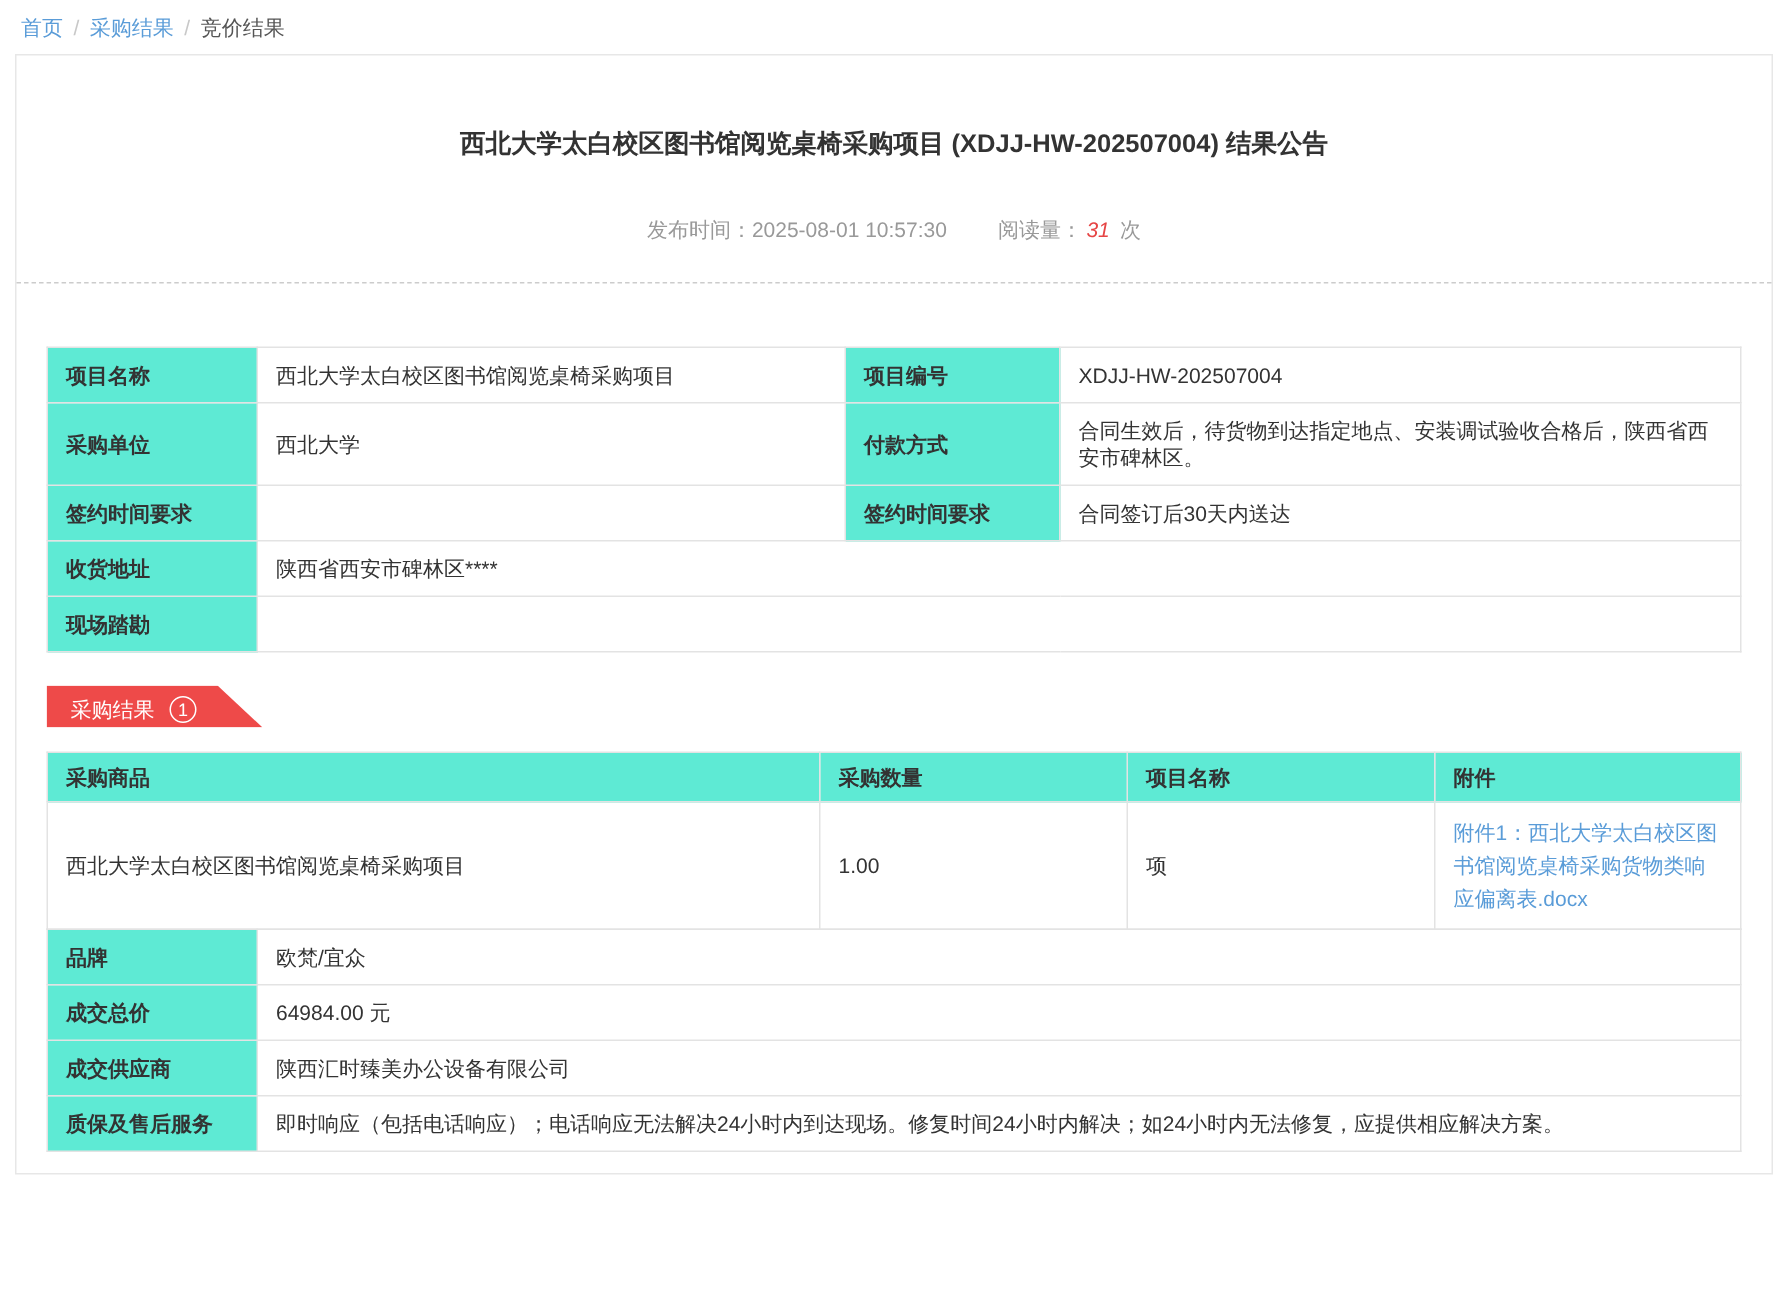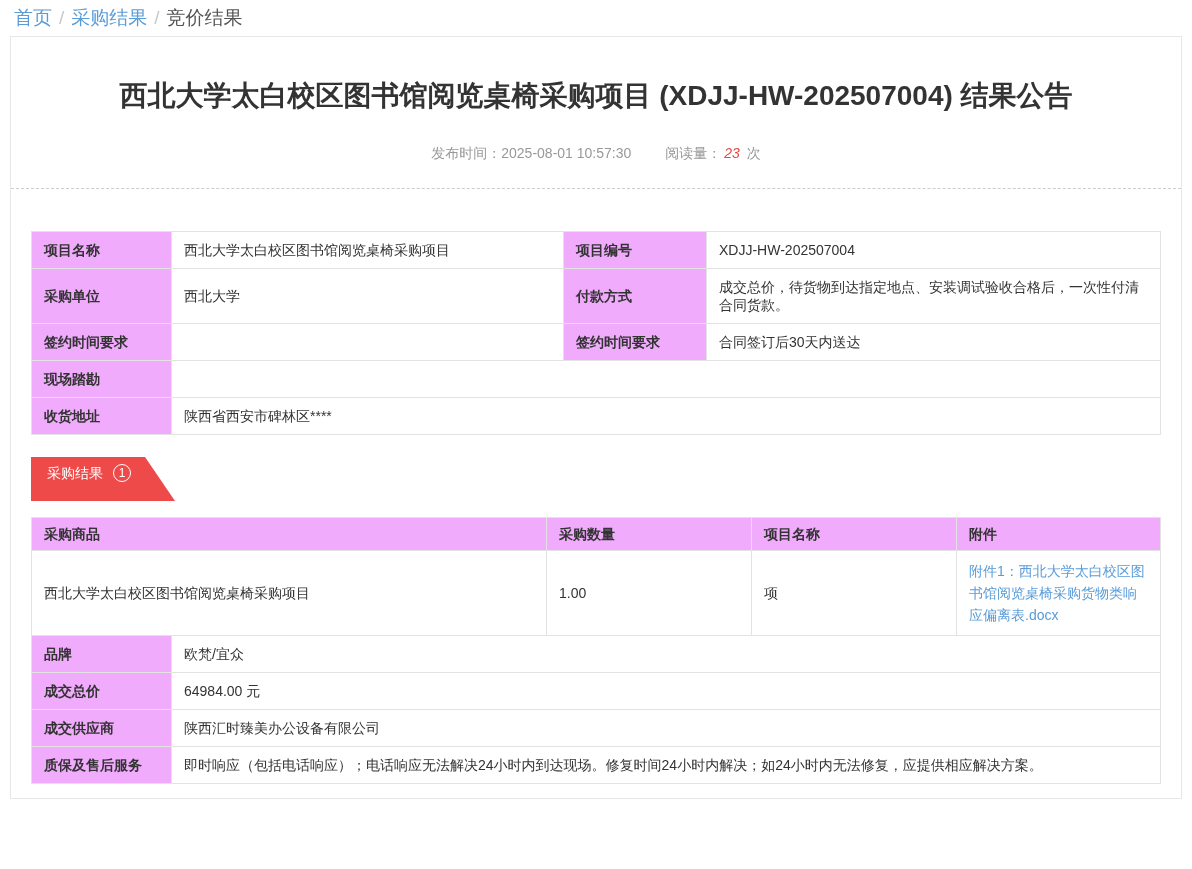--- a/index.html
+++ b/index.html
@@ -1,43 +1,43 @@
 <!DOCTYPE html>
 <html><head>
 <meta charset="utf-8">
 <style>
   * { box-sizing: border-box; }
   html,body { margin:0; padding:0; background:#fff; }
   body { width:1192px; font-family:"Liberation Sans","DejaVu Sans",sans-serif; color:#333; }
 
-  .breadcrumb { padding:9px 0 9px 14px; font-size:19px; line-height:18px; }
+  .breadcrumb { padding:9px 0 9px 14px; font-size:14px; line-height:18px; }
   .breadcrumb a { color:#5a9cd8; text-decoration:none; cursor:pointer; }
   .breadcrumb .sep { color:#c8c8c8; margin:0 7px; }
   .breadcrumb .current { color:#555; }
 
   .card { margin:0 10px 2px 10px; border:1px solid #e7e7e7; background:#fff; padding-bottom:14px; }
 
-  .title { text-align:center; font-size:28px; font-weight:bold; color:#333; margin:44px 60px 0 60px; line-height:30px; }
+  .title { text-align:center; font-size:17px; font-weight:bold; color:#333; margin:44px 60px 0 60px; line-height:30px; }
   .meta { text-align:center; font-size:14px; color:#999; margin-top:34px; }
   .meta .views-num { color:#e64545; font-style:italic; margin:0 3px; }
   .meta .views-group { margin-left:34px; }
   .dashed-divider { border:none; border-top:1px dashed #ccc; margin:25px 0 0 0; }
 
   .content { padding:42px 20px 0 20px; }
 
   table.tbl { width:100%; border-collapse:collapse; table-layout:fixed; font-size:14px; }
   table.tbl td, table.tbl th { border:1px solid #e3e3e3; padding:9px 12px; line-height:18px;
     text-align:left; vertical-align:middle; word-break:break-all; font-weight:normal; color:#333; }
-  table.tbl td.lbl, table.tbl th.hdr { background:#f0abfc; font-weight:bold; }
+  table.tbl td.lbl, table.tbl th.hdr { background:#5eead4; font-weight:bold; }
   table.tbl td:empty::after { content:"\00a0"; }
 
   .price-red { color:#f04848; font-weight:bold; }
 
   .ribbon { margin-top:22px; width:fit-content; background:#ee4a49; color:#fff; font-size:14px;
-    height:44px; line-height:32px; padding:0 44px 0 16px;
+    height:28px; line-height:32px; padding:0 44px 0 16px;
     clip-path:polygon(0 0, calc(100% - 30px) 0, 100% 100%, 0 100%); }
   .ribbon .circle-num { display:inline-block; width:18px; height:18px; line-height:17px; text-align:center;
     border:1px solid #fff; border-radius:50%; font-size:12px; margin-left:10px; vertical-align:1px; }
 
   table.result-top { margin-top:16px; }
   table.result-top th.hdr { padding:7px 12px; }
   table.result-bottom { margin-top:-1px; }
   .attach-link { color:#5a9cd8; text-decoration:none; cursor:pointer; display:inline-block; line-height:22px; }
   .tall-row td { height:80px; }
 </style>
@@ -48,21 +48,21 @@
 
   <div class="breadcrumb">
     <a>首页</a><span class="sep">/</span><a>采购结果</a><span class="sep">/</span><span class="current">竞价结果</span>
   </div>
 
   <div class="card">
 
     <div class="title">西北大学太白校区图书馆阅览桌椅采购项目 (XDJJ-HW-202507004) 结果公告</div>
 
     <div class="meta">
-      <span>发布时间：</span><span>2025-08-01 10:57:30</span><span class="views-group"><span>阅读量：</span><span class="views-num">23</span> <span>次</span></span>
+      <span>发布时间：</span><span>2025-08-01 10:57:30</span><span class="views-group"><span>阅读量：</span><span class="views-num">31</span> <span>次</span></span>
     </div>
 
     <hr class="dashed-divider">
 
     <div class="content">
 
       <table class="tbl info-table">
         <colgroup>
             <col style="width:140px">
             <col style="width:392px">
@@ -73,35 +73,35 @@
             <tr>
           <td class="lbl">项目名称</td>
           <td>西北大学太白校区图书馆阅览桌椅采购项目</td>
           <td class="lbl">项目编号</td>
           <td>XDJJ-HW-202507004</td>
         </tr>
         <tr>
           <td class="lbl">采购单位</td>
           <td>西北大学</td>
           <td class="lbl">付款方式</td>
-          <td>成交总价，待货物到达指定地点、安装调试验收合格后，一次性付清合同货款。</td>
+          <td>合同生效后，待货物到达指定地点、安装调试验收合格后，陕西省西安市碑林区。</td>
         </tr>
         <tr>
           <td class="lbl">签约时间要求</td>
           <td></td>
           <td class="lbl">签约时间要求</td>
           <td>合同签订后30天内送达</td>
         </tr>
         <tr>
+          <td class="lbl">收货地址</td>
+          <td colspan="3">陕西省西安市碑林区****</td>
+        </tr>
+        <tr>
           <td class="lbl">现场踏勘</td>
           <td colspan="3"></td>
-        </tr>
-        <tr>
-          <td class="lbl">收货地址</td>
-          <td colspan="3">陕西省西安市碑林区****</td>
         </tr>
       </tbody>
         </table>
 
       <div class="ribbon">
         <span>采购结果</span><span class="circle-num">1</span>
       </div>
 
       <table class="tbl result-top">
         <colgroup>

